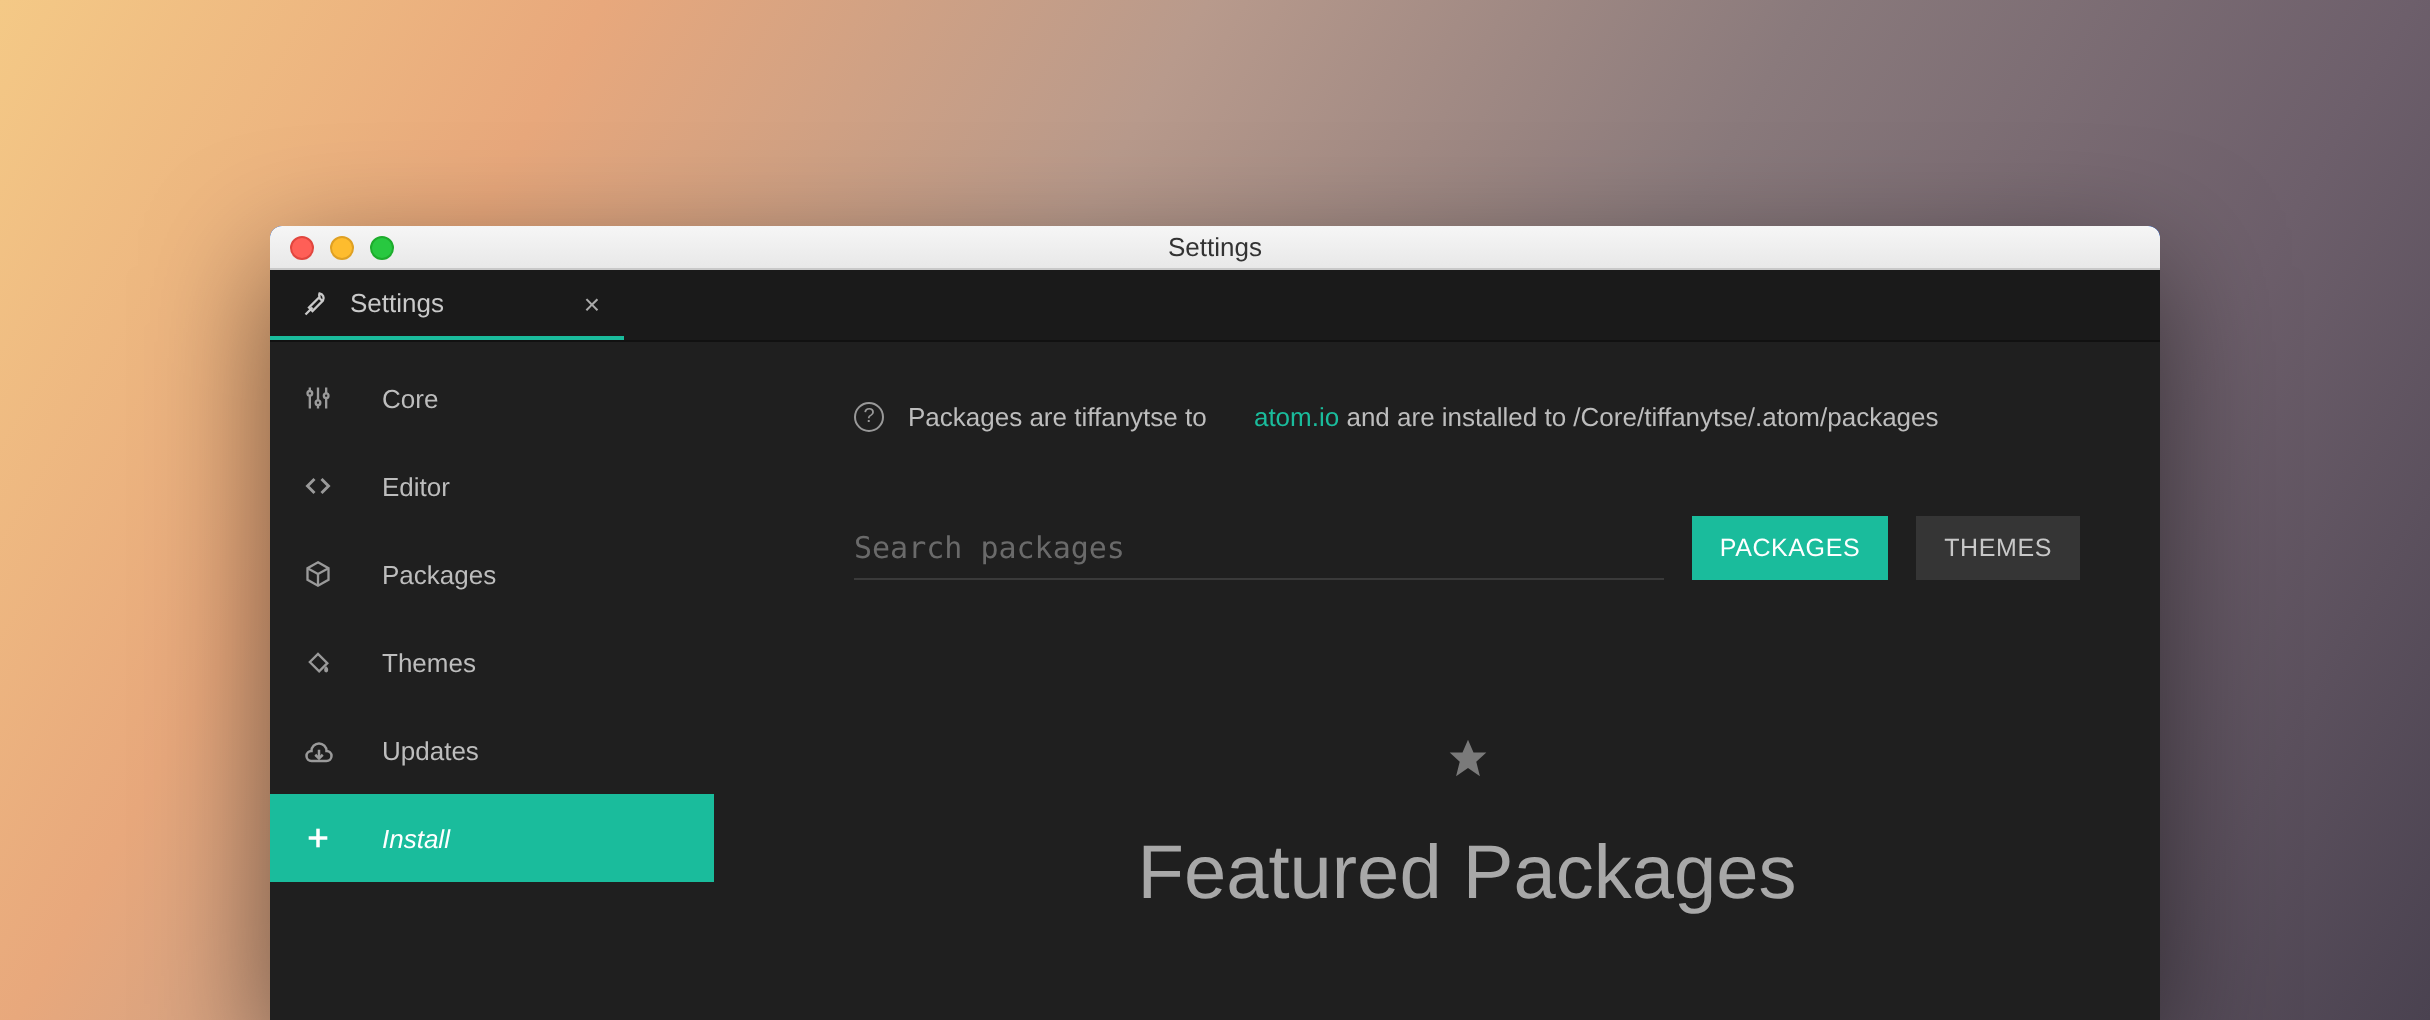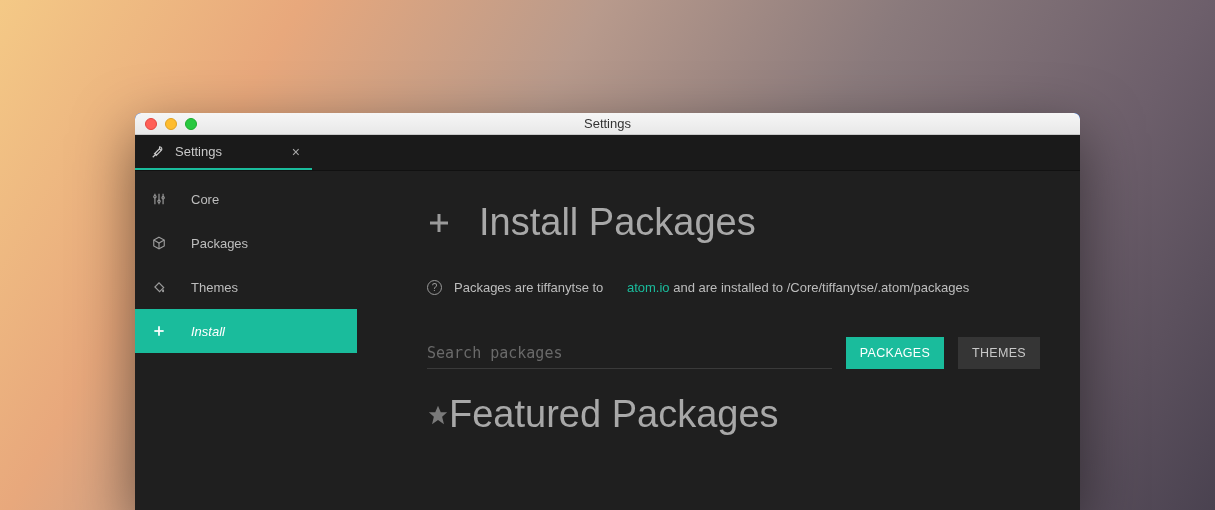--- a/index.html
+++ b/index.html
@@ -105,38 +105,38 @@
     margin-bottom: 42px;
   }
   .subline .qmark {
     width: 15px; height: 15px; border: 1.5px solid #999; border-radius: 50%;
     display: flex; align-items: center; justify-content: center;
     font-size: 10px; color: #999;
   }
   .subline a { color: #1abc9c; text-decoration: none; margin-left: 20px; }
   .searchrow {
     display: flex; gap: 14px;
-    margin-bottom: 24px;
+    margin-bottom: 78px;
   }
   .searchbox {
     flex: 1; background: transparent;
     border: none; border-bottom: 1px solid #3a3a3a;
     color: #7a7a7a; font-size: 15px; font-family: "Menlo", monospace;
     padding: 6px 0;
     outline: none;
   }
   .searchbox::placeholder { color: #6a6a6a; }
   .btn {
     padding: 9px 14px; font-size: 12.5px;
     border: none; cursor: pointer; letter-spacing: 0.3px;
   }
   .btn-primary { background: #1abc9c; color: #fff; }
   .btn-secondary { background: #353535; color: #c8c8c8; }
   .featured {
-    display: flex; align-items: center; 
+    display: flex; align-items: center; gap: 26px; flex-direction: column;
   }
   .featured .star {
     font-size: 24px; color: #7a7a7a;
   }
   .featured h1 {
     font-size: 38px; font-weight: 300; color: #a8a8a8;
   }
   svg { display: block; }
 </style>
 </head>
@@ -175,20 +175,29 @@
                 <line x1="12" y1="3" x2="12" y2="21"></line>
                 <line x1="19" y1="3" x2="19" y2="21"></line>
               <circle cx="5" cy="8" r="2" fill="#1f1f1f"></circle>
                 <circle cx="12" cy="16" r="2" fill="#1f1f1f"></circle>
                 <circle cx="19" cy="10" r="2" fill="#1f1f1f"></circle>
             </svg>
           </span>
           <span>Core</span>
         </div>
 
+        <div class="side-item">
+          <span class="icon">
+            <svg width="14" height="14" viewBox="0 0 24 24" stroke="#9a9a9a" stroke-width="2.5" fill="none">
+              <polyline points="9 6 3 12 9 18"></polyline>
+                <polyline points="15 6 21 12 15 18"></polyline>
+            </svg>
+          </span>
+          <span>Editor</span>
+        </div>
 
 
         <div class="side-item">
           <span class="icon">
             <svg width="14" height="14" viewBox="0 0 24 24" stroke="#9a9a9a" stroke-width="2" fill="none">
               <path d="M12 2l9 5v10l-9 5-9-5V7z"></path>
                 <path d="M3 7l9 5 9-5"></path>
                 <line x1="12" y1="12" x2="12" y2="22"></line>
             </svg>
           </span>
@@ -198,42 +207,43 @@
         <div class="side-item">
           <span class="icon">
             <svg width="14" height="14" viewBox="0 0 24 24" stroke="#9a9a9a" stroke-width="2" fill="none">
               <path d="M5 12l7-7 8 8-7 7-8-8z"></path>
                 <path d="M19 17c1 1 1 3 0 3s-1-2 0-3z" fill="#9a9a9a"></path>
             </svg>
           </span>
           <span>Themes</span>
         </div>
 
+        <div class="side-item">
+          <span class="icon">
+            <svg width="15" height="13" viewBox="0 0 24 20" stroke="#9a9a9a" stroke-width="2" fill="none">
+              <path d="M18 10a6 6 0 0 0-12 0 4 4 0 0 0 0 8h12a4 4 0 0 0 0-8z"></path>
+              <line x1="12" y1="9" x2="12" y2="15"></line>
+                <polyline points="9 13 12 16 15 13"></polyline>
+            </svg>
+          </span>
+          <span>Updates</span>
+        </div>
 
         <div class="side-item active">
           <span class="icon">
             <svg width="14" height="14" viewBox="0 0 24 24" stroke="#fff" stroke-width="3" fill="none">
               <line x1="12" y1="4" x2="12" y2="20"></line>
                 <line x1="4" y1="12" x2="20" y2="12"></line>
             </svg>
           </span>
           <span>Install</span>
         </div>
       </div>
 
       <div class="main">
-        <div class="heading">
-          <span class="plus-big">
-            <svg width="24" height="24" viewBox="0 0 24 24" stroke="#9a9a9a" stroke-width="3" fill="none">
-              <line x1="12" y1="3" x2="12" y2="21"></line>
-                <line x1="3" y1="12" x2="21" y2="12"></line>
-            </svg>
-          </span>
-          <h1>Install Packages</h1>
-        </div>
 
         <div class="subline">
           <span class="qmark">?</span>
           <span>
             <span>Packages are tiffanytse to </span><a href="#">atom.io</a><span> and are installed to /Core/tiffanytse/.atom/packages</span>
           </span>
         </div>
 
         <div class="searchrow">
           <input class="searchbox" type="text" placeholder="Search packages" style="">

